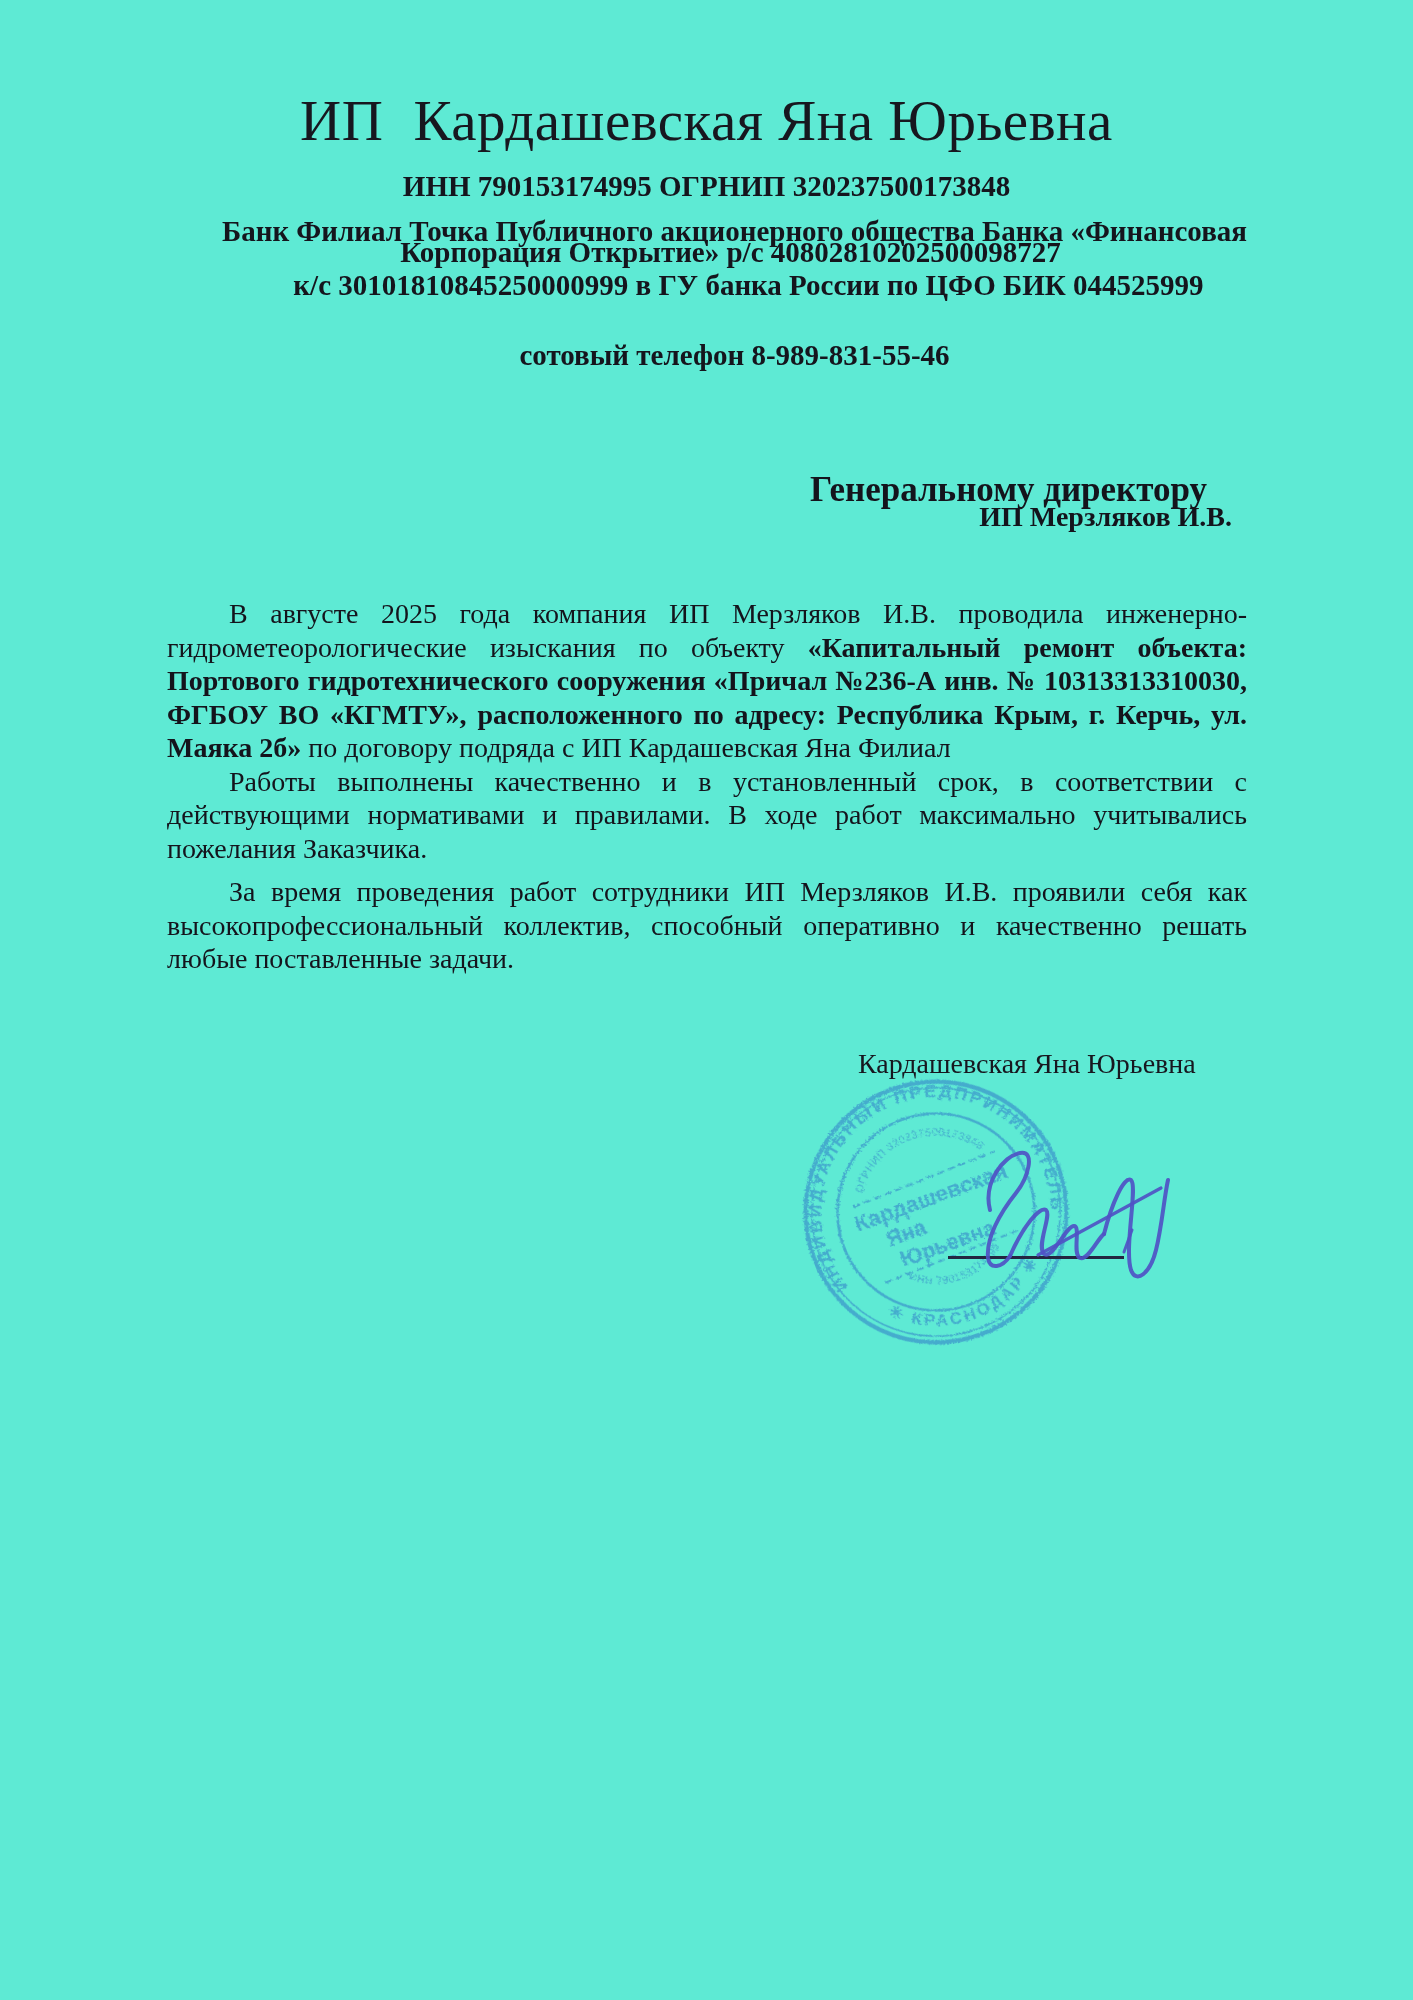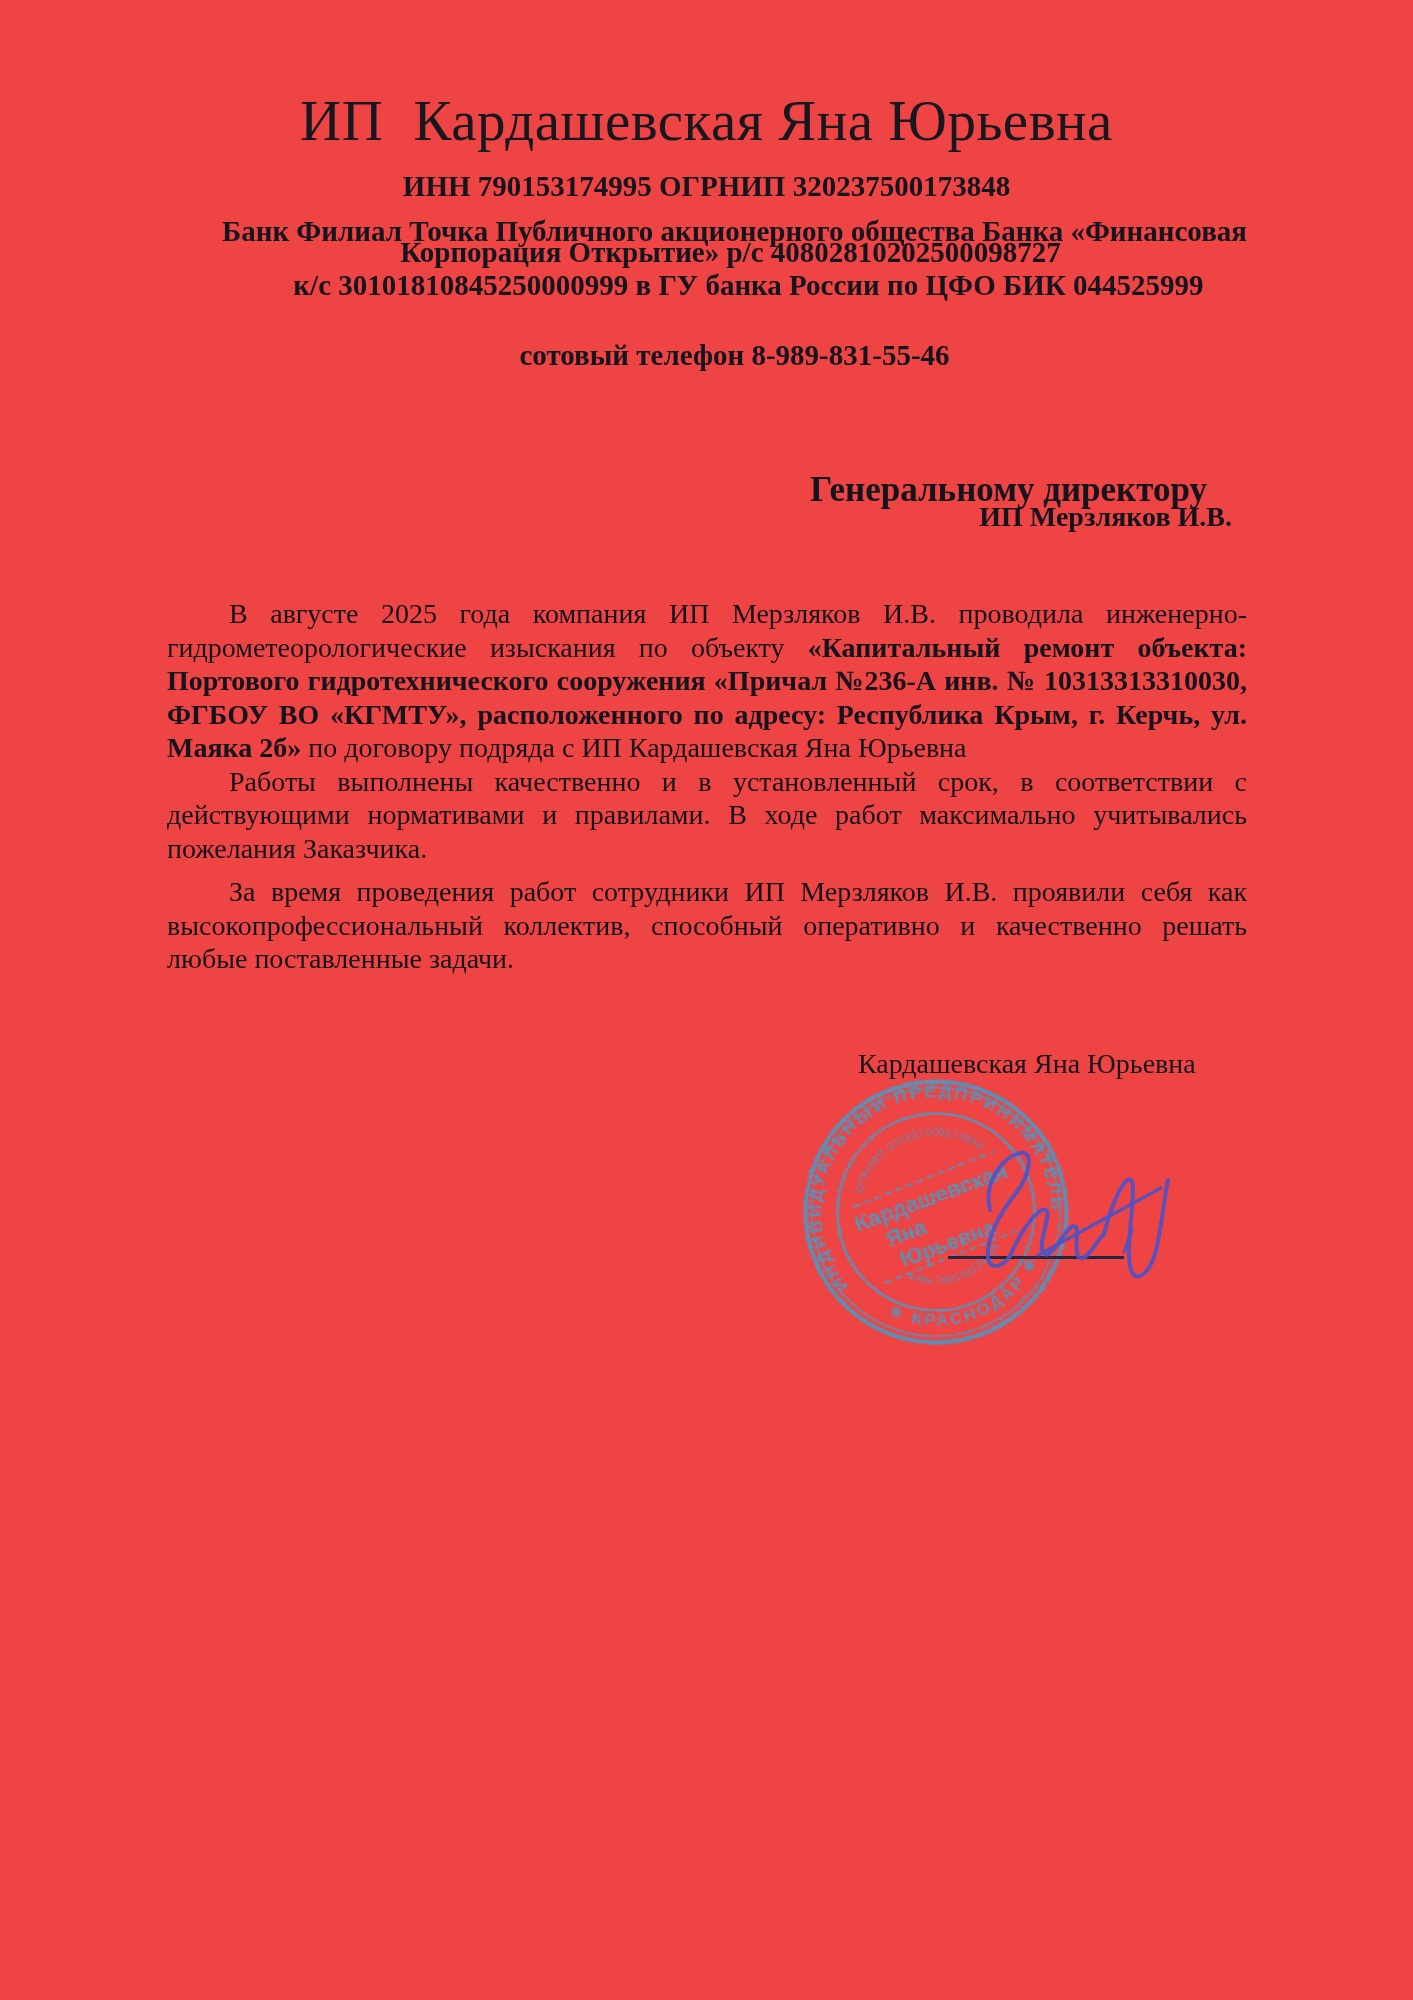--- a/index.html
+++ b/index.html
@@ -1,18 +1,18 @@
 <!DOCTYPE html>
 <html><head>
 <meta charset="utf-8">
 <style>
   html,body { margin:0; padding:0; background:#d9d9d9; }
   .page {
     position:relative; width:1413px; height:2000px; margin:0 auto;
-    background:#ef4444; overflow:hidden;
+    background:#5eead4; overflow:hidden;
     font-family:"Liberation Serif", serif; color:#14141c;
   }
   
   .lh-title {
     position:absolute; top:88px; left:0; width:100%;
     text-align:center; font-size:57px; font-weight:normal;
     letter-spacing:0.5px; color:#17171f;
   }
   .lh-title .prefix { margin-right:30px; }
   .hline {
@@ -70,21 +70,21 @@
   <div class="hline hl-inn">ИНН 790153174995 ОГРНИП 320237500173848</div>
   <div class="hline hl-bank1">Банк Филиал Точка Публичного акционерного общества Банка «Финансовая</div>
   <div class="hline hl-bank2">Корпорация Открытие» р/с 40802810202500098727</div>
   <div class="hline hl-bank3">к/с 30101810845250000999 в ГУ банка России по ЦФО БИК 044525999</div>
   <div class="hline hl-phone">сотовый телефон 8-989-831-55-46</div>
 
   <div class="recipient-1">Генеральному директору</div>
   <div class="recipient-2">ИП Мерзляков И.В.</div>
 
   <div class="body-text">
-    <p><span>В августе 2025 года компания ИП Мерзляков И.В. проводила инженерно-гидрометеорологические изыскания по объекту </span><b>«Капитальный ремонт объекта: Портового гидротехнического сооружения «Причал №236-А инв. № 10313313310030, ФГБОУ ВО «КГМТУ», расположенного по адресу: Республика Крым, г. Керчь, ул. Маяка 2б»</b><span> по договору подряда с ИП Кардашевская Яна Юрьевна</span></p>
+    <p><span>В августе 2025 года компания ИП Мерзляков И.В. проводила инженерно-гидрометеорологические изыскания по объекту </span><b>«Капитальный ремонт объекта: Портового гидротехнического сооружения «Причал №236-А инв. № 10313313310030, ФГБОУ ВО «КГМТУ», расположенного по адресу: Республика Крым, г. Керчь, ул. Маяка 2б»</b><span> по договору подряда с ИП Кардашевская Яна Филиал</span></p>
     <p>Работы выполнены качественно и в установленный срок, в соответствии с действующими нормативами и правилами. В ходе работ максимально учитывались пожелания Заказчика.</p>
     <p class="p3">За время проведения работ сотрудники ИП Мерзляков И.В. проявили себя как высокопрофессиональный коллектив, способный оперативно и качественно решать любые поставленные задачи.</p>
   </div>
 
   <div class="sig-name">Кардашевская Яна Юрьевна</div>
 
   <svg class="stamp" viewBox="0 0 300 300" xmlns="http://www.w3.org/2000/svg">
     <defs>
       <filter id="rough" x="-10%" y="-10%" width="120%" height="120%">
         <feTurbulence type="fractalNoise" baseFrequency="0.55" numOctaves="2" result="n"></feTurbulence>

